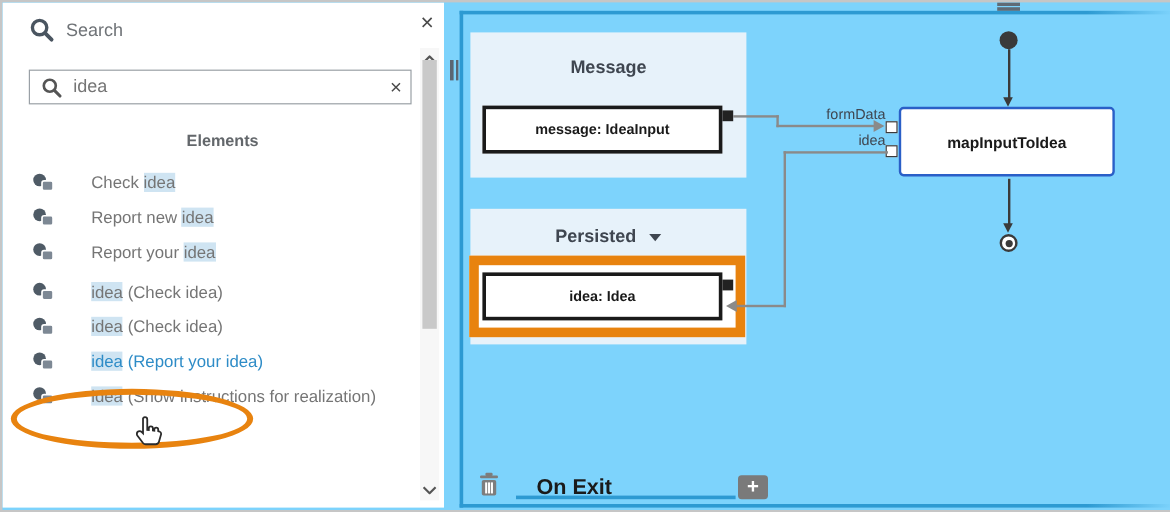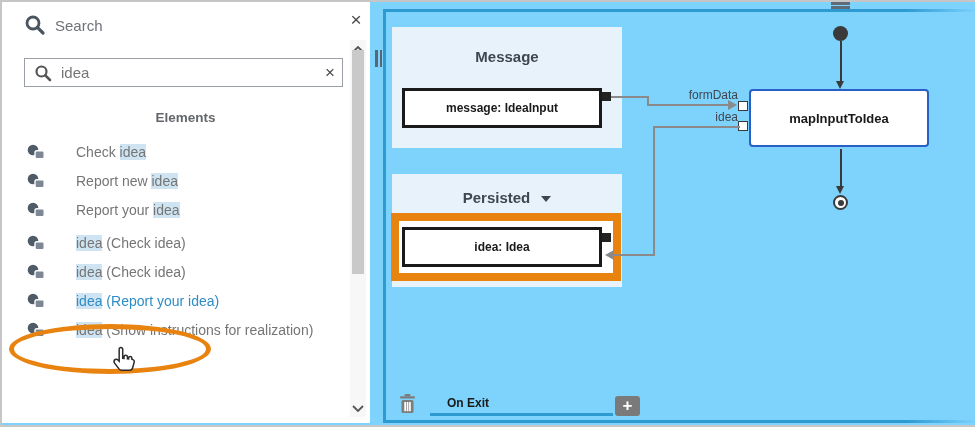--- a/index.html
+++ b/index.html
@@ -102,21 +102,21 @@
   .edge-arrow-right { position:absolute; width:0; height:0; border-top:5px solid transparent;
                       border-bottom:5px solid transparent; border-left:9px solid #8a8a8a; z-index:5; }
   .edge-arrow-left { position:absolute; width:0; height:0; border-top:5px solid transparent;
                      border-bottom:5px solid transparent; border-right:9px solid #8a8a8a; z-index:5; }
   .edge-label { position:absolute; width:77px; text-align:right; font-size:12px; color:#3f4650; z-index:6; }
   #label-formdata { left:659px; top:86px; }
   #label-idea { left:659px; top:108px; }
 
   
   #trash-btn { position:absolute; left:396px; top:391px; cursor:pointer; z-index:3; }
-  #onexit-label { position:absolute; left:445px; top:394px; font-size:12px; font-weight:bold; color:#1a1a1a; z-index:3; cursor:pointer; }
+  #onexit-label { position:absolute; left:445px; top:394px; font-size:18px; font-weight:bold; color:#1a1a1a; z-index:3; cursor:pointer; }
   #onexit-underline { position:absolute; left:428px; top:411px; width:183px; height:3px; background:#2d9ad2; z-index:3; }
   #add-btn { position:absolute; left:613px; top:394px; width:25px; height:20px; background:#7a7a7a;
              border-radius:3px; color:#fff; font-size:17px; font-weight:bold; text-align:center;
              line-height:19px; cursor:pointer; z-index:3; }
 </style>
 </head>
 <body>
 
 <div id="page">
 

